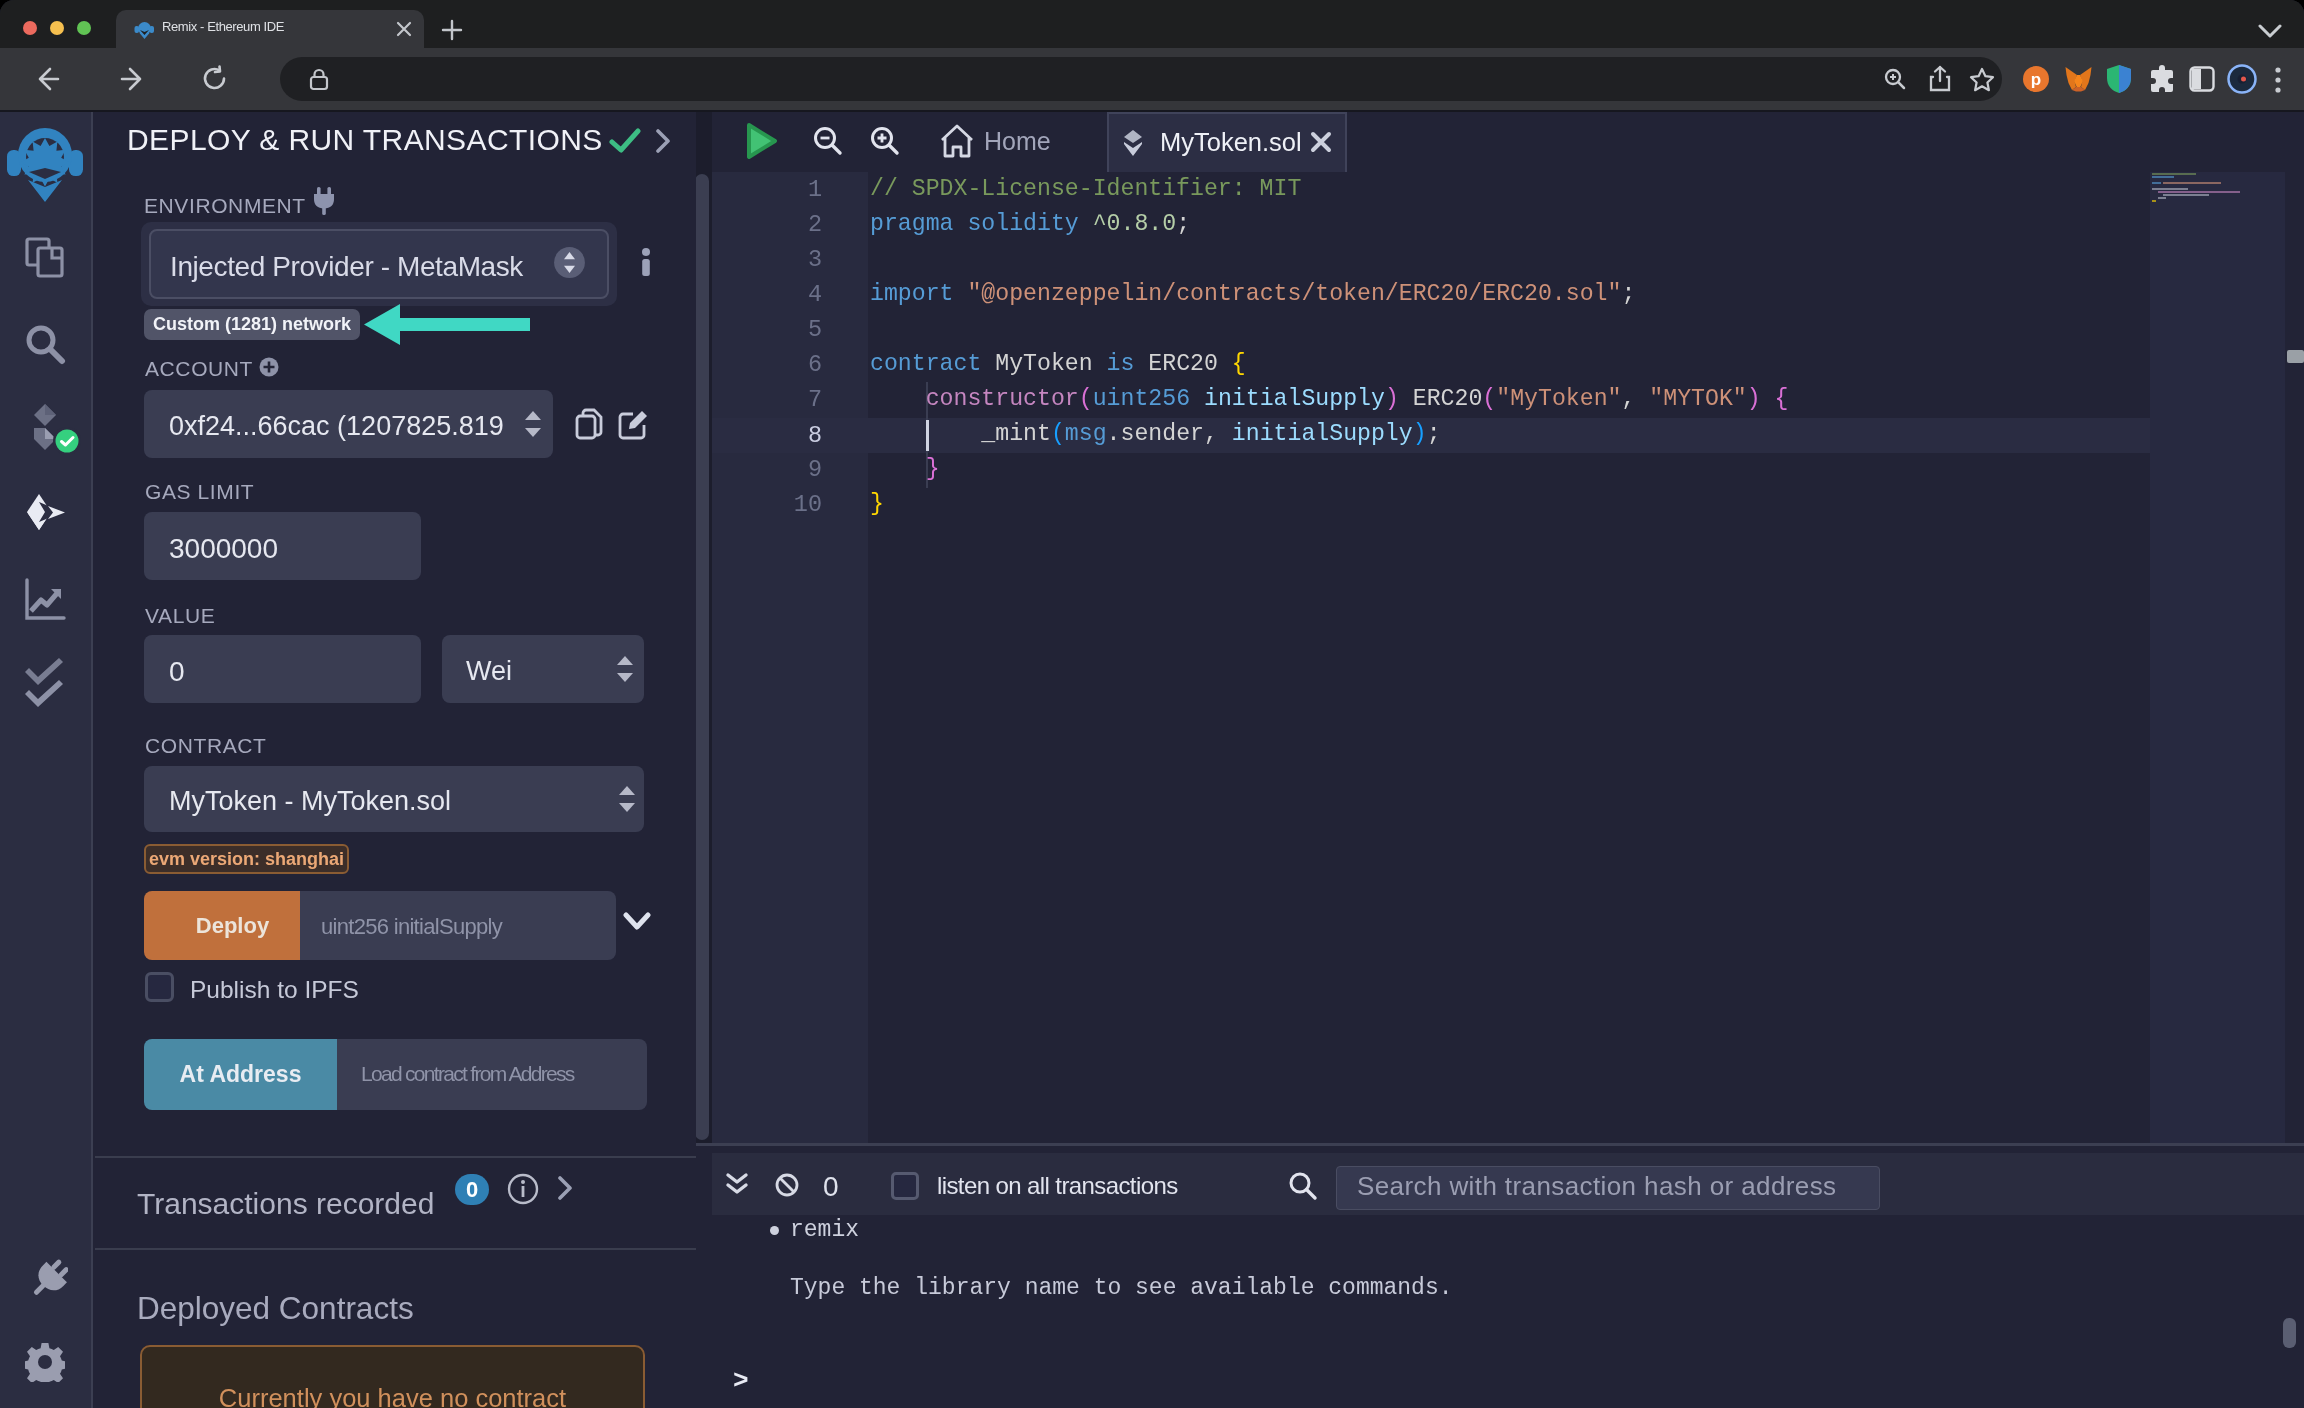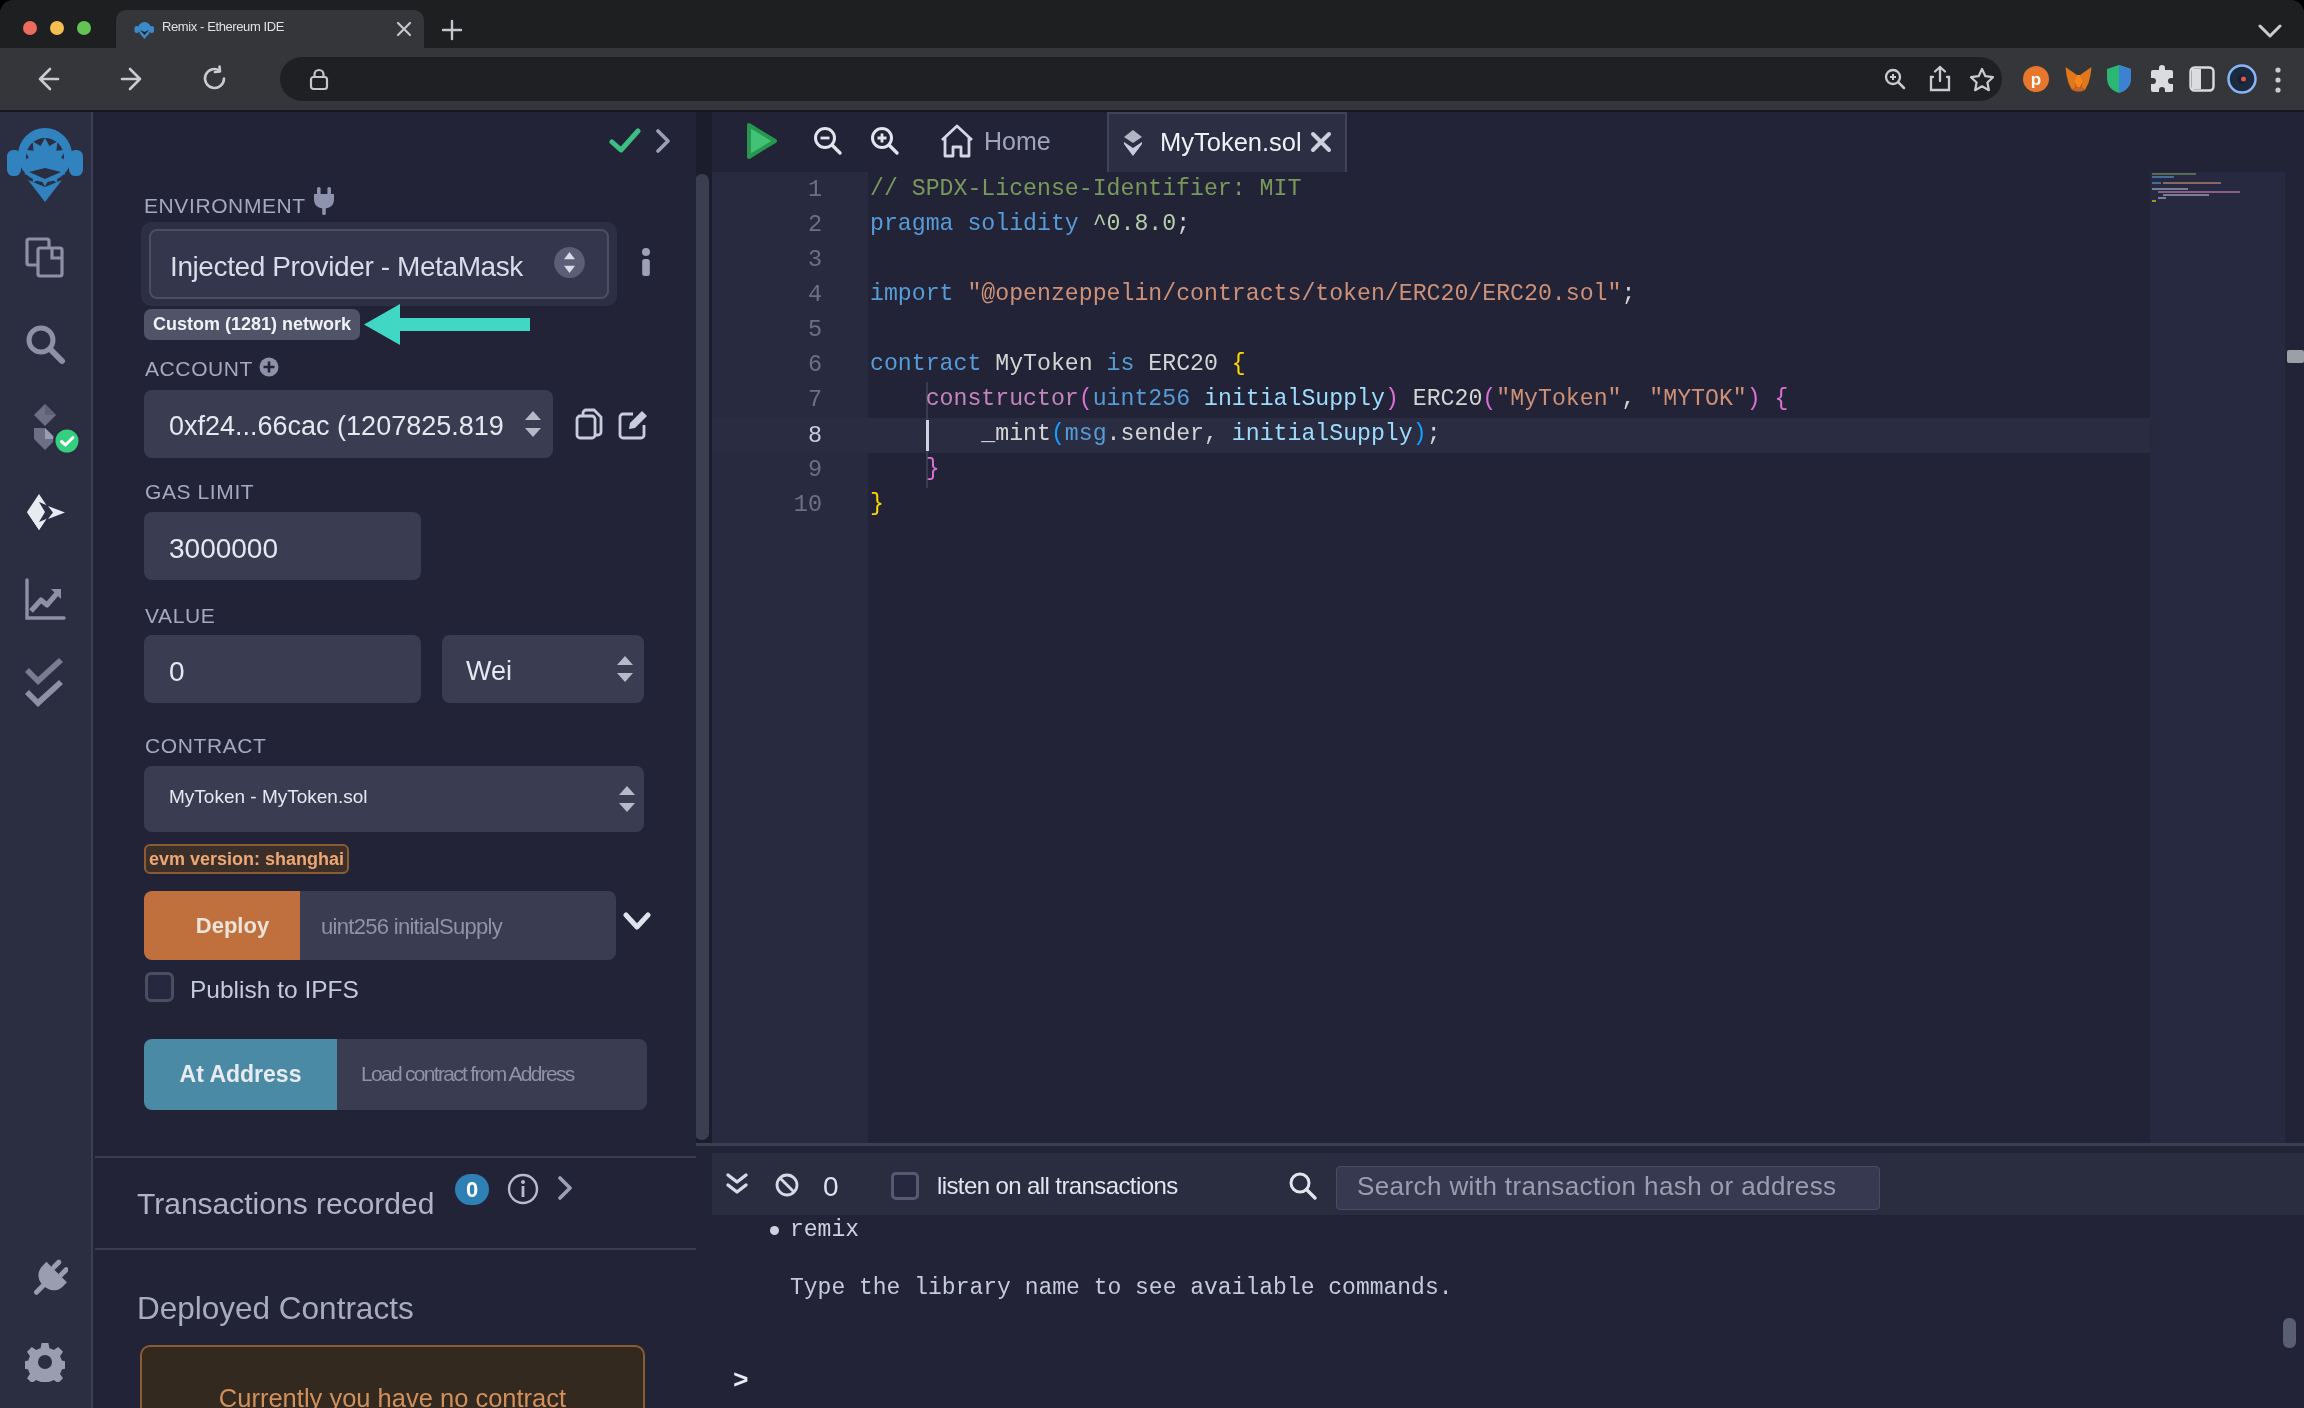--- a/index.html
+++ b/index.html
@@ -185,20 +185,21 @@
   </svg>
   <svg class="abs" style="left:25px;top:1230px" width="40" height="40" viewBox="0 0 40 40">
     <path fill="#9a9daf" d="M16.6 1 h6.8 l1 5.2 a14 14 0 0 1 4.4 1.8 l4.4-3 4.8 4.8 -3 4.4 a14 14 0 0 1 1.8 4.4 l5.2 1 v6.8 l-5.2 1 a14 14 0 0 1 -1.8 4.4 l3 4.4 -4.8 4.8 -4.4-3 a14 14 0 0 1 -4.4 1.8 l-1 5.2 h-6.8 l-1-5.2 a14 14 0 0 1 -4.4-1.8 l-4.4 3 -4.8-4.8 3-4.4 a14 14 0 0 1 -1.8-4.4 l-5.2-1 v-6.8 l5.2-1 a14 14 0 0 1 1.8-4.4 l-3-4.4 4.8-4.8 4.4 3 a14 14 0 0 1 4.4-1.8 Z"></path>
     <circle cx="20" cy="20" r="7" fill="#2b2d41"></circle>
   </svg>
 </div>
 <div id="gap"></div>
 <div id="pthumb"></div>
 
 <div id="panel">
+  <div class="abs" style="left:32px;top:11px;font-size:30px;color:#f0f1f7;letter-spacing:.4px;">DEPLOY &amp; RUN TRANSACTIONS</div>
   <svg class="abs" style="left:514px;top:16px" width="32" height="26" viewBox="0 0 32 26">
         <path d="M3 14 L12 22 L29 3" stroke="#3dbd84" stroke-width="5" fill="none" stroke-linecap="round" stroke-linejoin="round"></path>
       </svg>
   <svg class="abs" style="left:560px;top:17px" width="16" height="24" viewBox="0 0 16 24">
         <path d="M3 2 L13 12 L3 22" stroke="#9ba0b5" stroke-width="3.6" fill="none" stroke-linecap="round" stroke-linejoin="round"></path>
       </svg>
 
   <div class="lbl" style="left:49px;top:82px;">ENVIRONMENT</div>
   <svg class="abs" style="left:216px;top:74px" width="26" height="30" viewBox="0 0 26 30">
         <g fill="#8d93ad">
@@ -255,21 +256,21 @@
   <div class="abs" style="left:74px;top:544px;font-size:28px;color:#e6e8f0;">0</div>
   <div class="inp" style="left:347px;top:523px;width:202px;height:68px;"></div>
   <div class="abs" style="left:371px;top:544px;font-size:27px;color:#e6e8f0;">Wei</div>
   <div class="sort" style="left:522px;top:544px;height:26px;">
         <i class="u"></i>
         <i class="d"></i>
       </div>
 
   <div class="lbl" style="left:50px;top:622px;">CONTRACT</div>
   <div class="inp" style="left:49px;top:654px;width:500px;height:66px;"></div>
-  <div class="abs" style="left:74px;top:674px;font-size:19px;color:#e6e8f0;">MyToken - MyToken.sol</div>
+  <div class="abs" style="left:74px;top:674px;font-size:27px;color:#e6e8f0;">MyToken - MyToken.sol</div>
   <div class="sort" style="left:524px;top:674px;height:26px;">
         <i class="u"></i>
         <i class="d"></i>
       </div>
 
   <div class="abs" style="left:49px;top:732px;width:205px;height:30px;background:#3c2e29;border:2px solid #8a5c33;border-radius:6px;font-size:18px;font-weight:bold;color:#eba876;text-align:center;line-height:27px;white-space:nowrap;">evm version: shanghai</div>
 
   <div class="abs" style="left:49px;top:779px;width:177px;height:69px;background:#c0703c;border-radius:8px 0 0 8px;text-align:center;font-size:22px;font-weight:600;color:#ece4da;line-height:69px;">Deploy</div>
   <div class="inp" style="left:205px;top:779px;width:316px;height:69px;border-radius:0 8px 8px 0;"></div>
   <div class="abs" style="left:226px;top:802px;font-size:22px;letter-spacing:-.7px;color:#8f93a8;">uint256 initialSupply</div>

